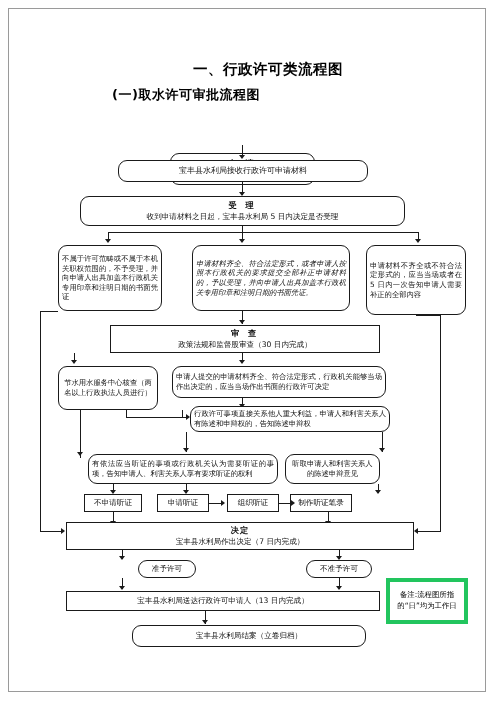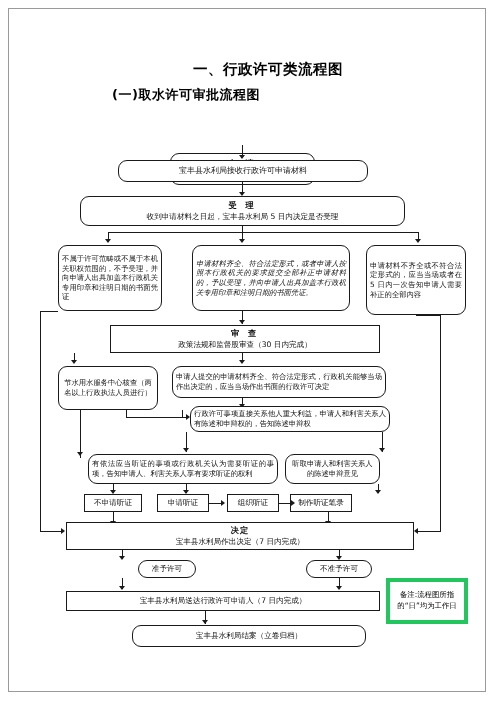--- a/index.html
+++ b/index.html
@@ -262,21 +262,21 @@
   <div class="node round mid" style="left:306px; top:560px; width:66px; height:18px;">
     <span class="bdy">不准予许可</span>
   </div>
 
   <div class="ln vl" style="left:122px; top:578px; height:11px;"></div>
   <div class="arw down" style="left:119px; top:586px;"></div>
   <div class="ln vl" style="left:339px; top:578px; height:11px;"></div>
   <div class="arw down" style="left:336px; top:586px;"></div>
 
   <div class="node sq mid" style="left:66px; top:591px; width:314px; height:20px;">
-    <span class="bdy">宝丰县水利局送达行政许可申请人（7 日内完成）</span>
+    <span class="bdy">宝丰县水利局送达行政许可申请人（13 日内完成）</span>
   </div>
   <div class="ln vl" style="left:205px; top:611px; height:13px;"></div>
   <div class="arw down" style="left:202px; top:620px;"></div>
 
   <div class="node round mid" style="left:88px; top:625px; width:234px; height:22px;margin-left:44px;">
     <span class="bdy">宝丰县水利局结案（立卷归档）</span>
   </div>
 
   <div class="note" style="left:386px; top:578px; width:82px; height:46px;">
     <span>备注:流程图所指的“日”均为工作日</span>

